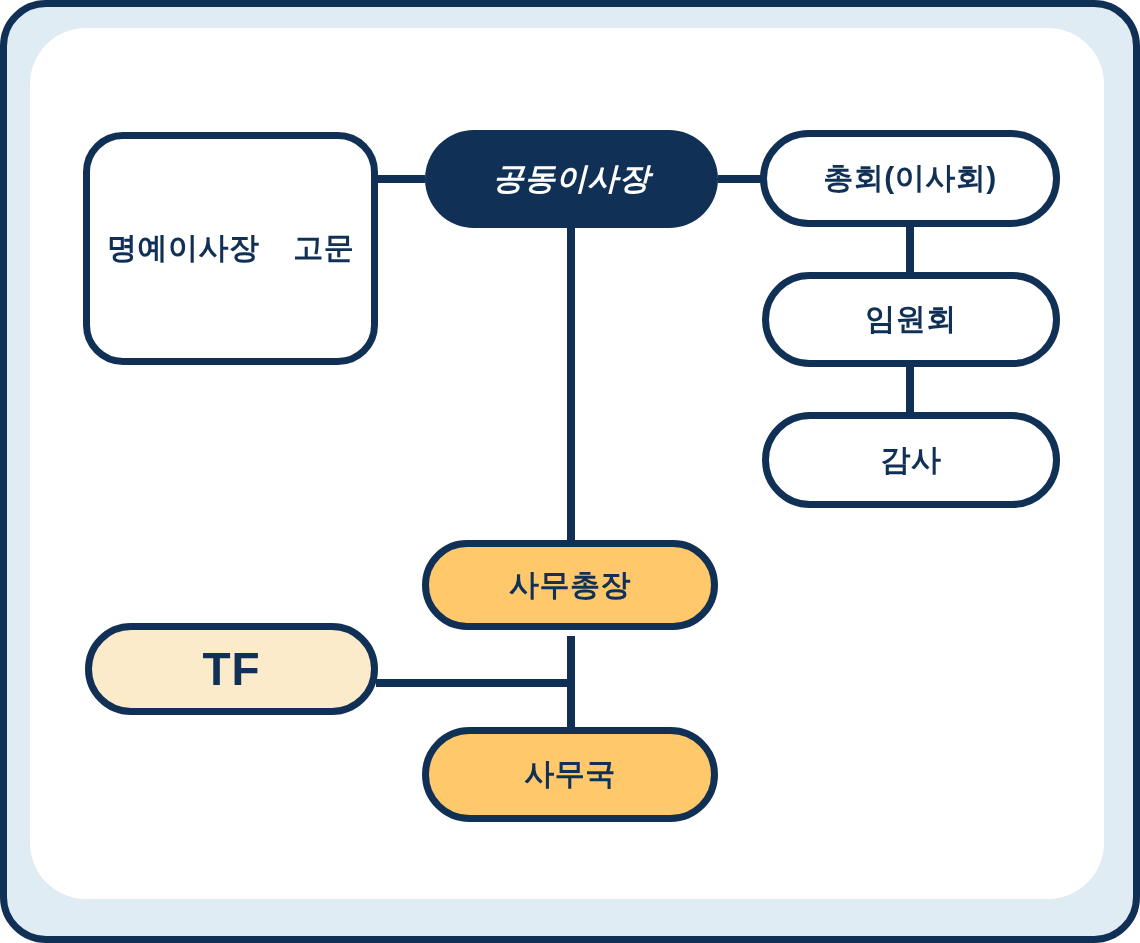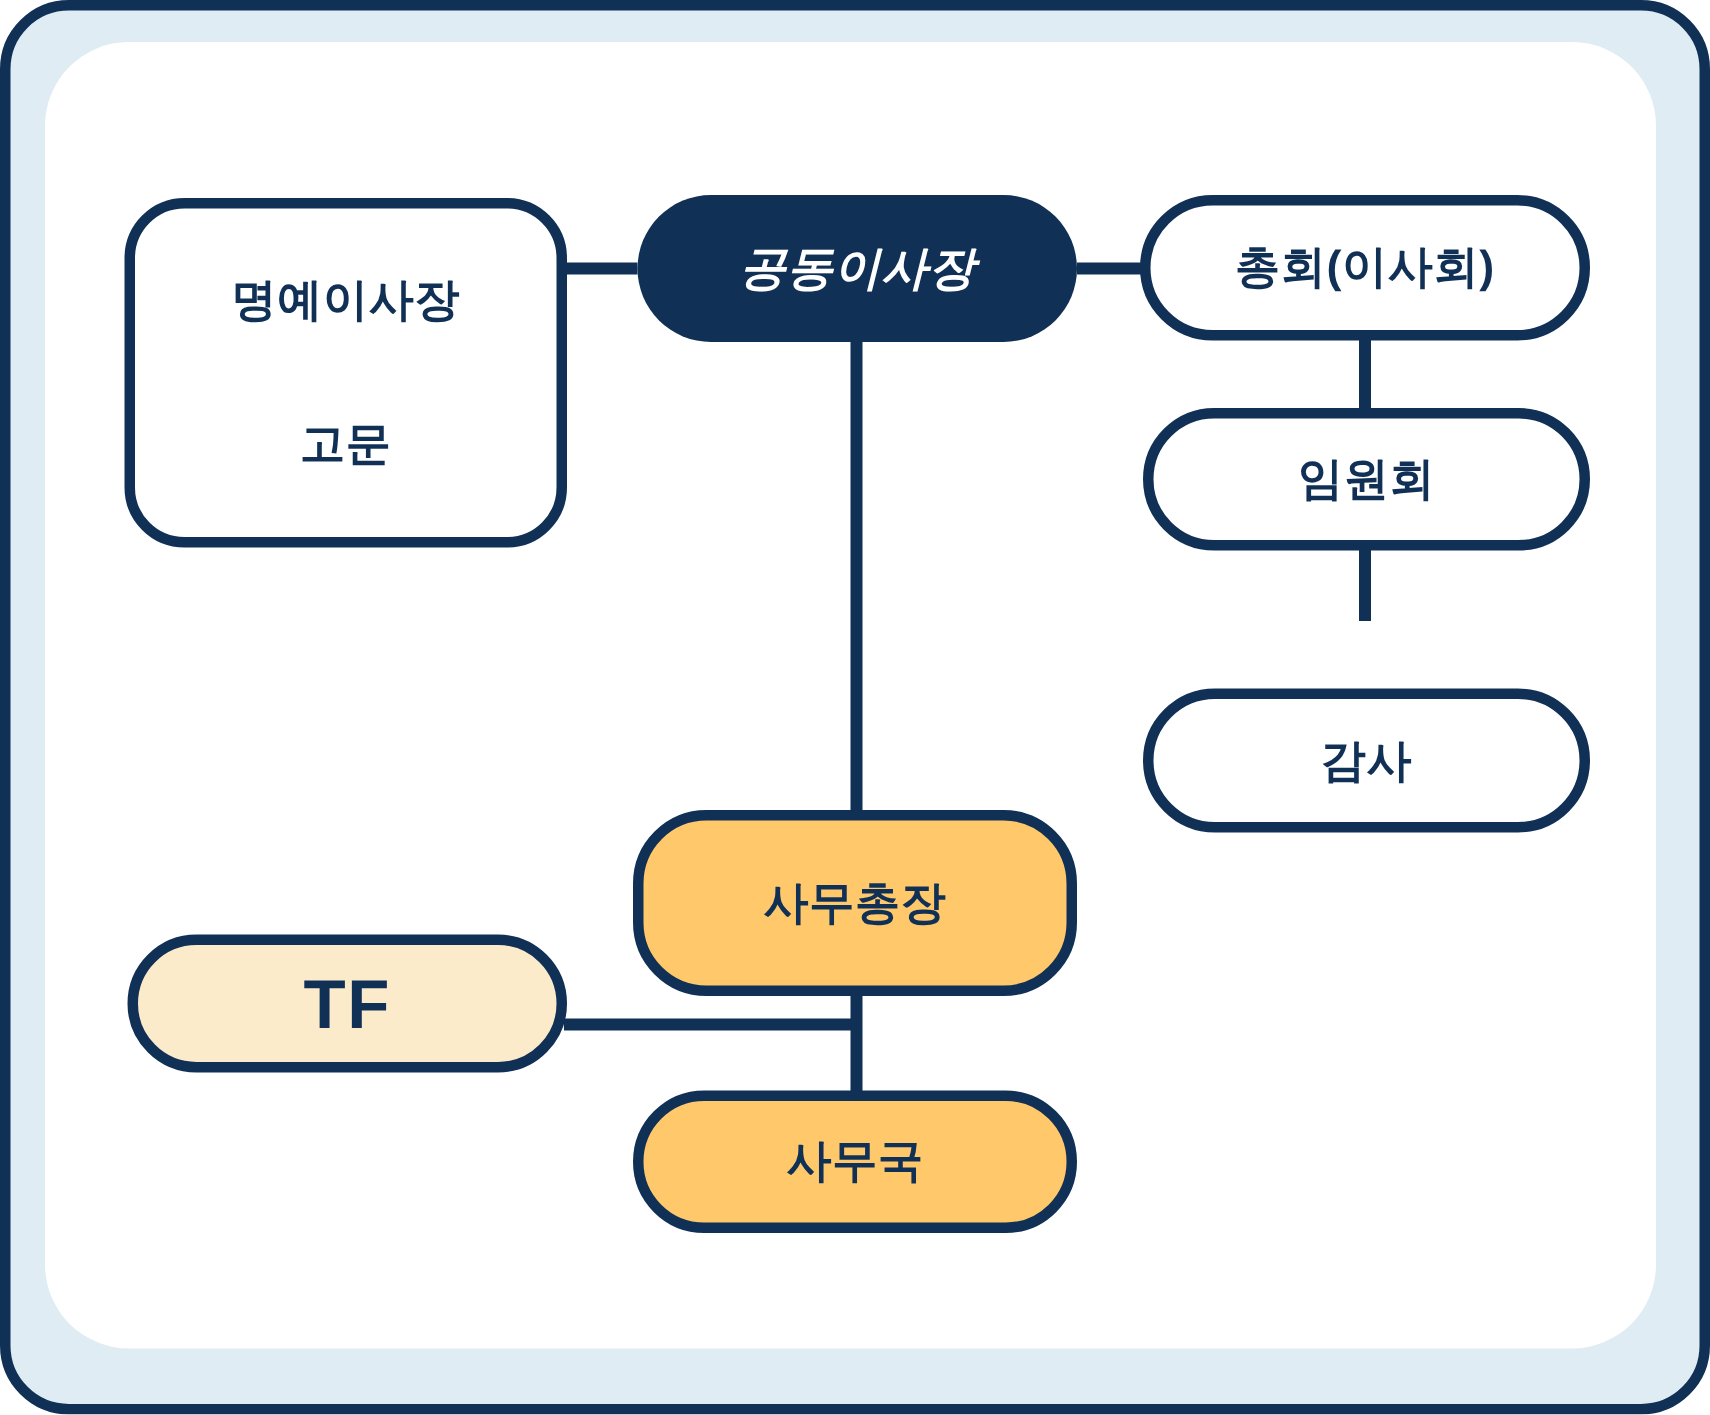--- a/index.html
+++ b/index.html
@@ -41,21 +41,21 @@
     display: flex;
     align-items: center;
     justify-content: center;
     text-align: center;
     letter-spacing: 0.5px;
   }
   .node-honorary {
     left: 83px; top: 132px;
     width: 295px; height: 233px;
     border-radius: 40px;
-    flex-direction: column;
+    flex-direction: row;
     justify-content: space-around;
     padding: 14px 0;
     text-align: right;
   }
   .node-cochair {
     left: 425px; top: 130px;
     width: 293px; height: 98px;
     border-radius: 49px;
     background: #113056;
     border: none;
@@ -70,25 +70,24 @@
   }
   .node-executive {
     left: 762px; top: 272px;
     width: 298px; height: 95px;
     border-radius: 48px;
   }
   .node-audit {
     left: 762px; top: 412px;
     width: 298px; height: 96px;
     border-radius: 48px;
-    margin-top: 47px;
   }
   .node-secgen {
     left: 422px; top: 540px;
-    width: 296px; height: 124px;
+    width: 296px; height: 90px;
     border-radius: 49px;
     background: #FFC96B;
   }
   .node-tf {
     left: 85px; top: 623px;
     width: 293px; height: 92px;
     border-radius: 46px;
     background: #FCEBCA;
     font-size: 46px;
     letter-spacing: 1px;

